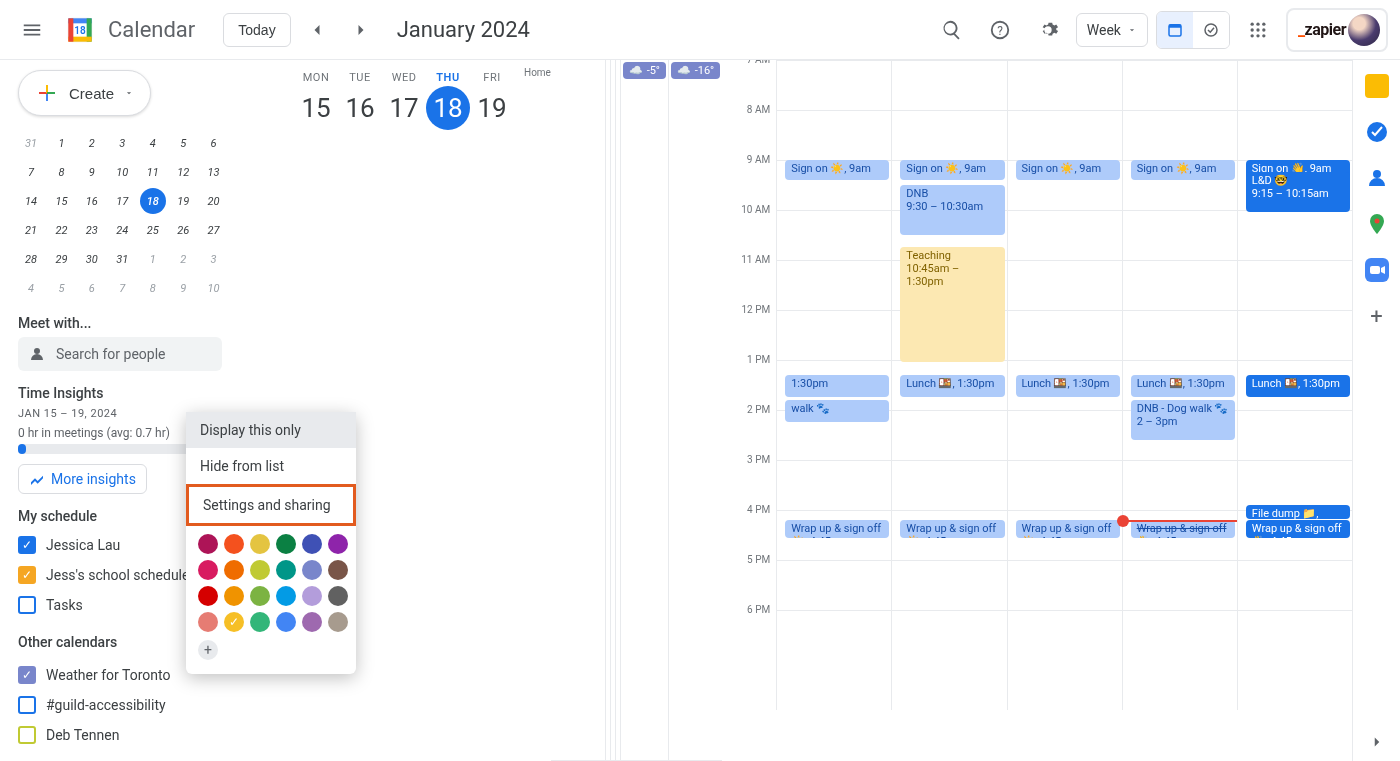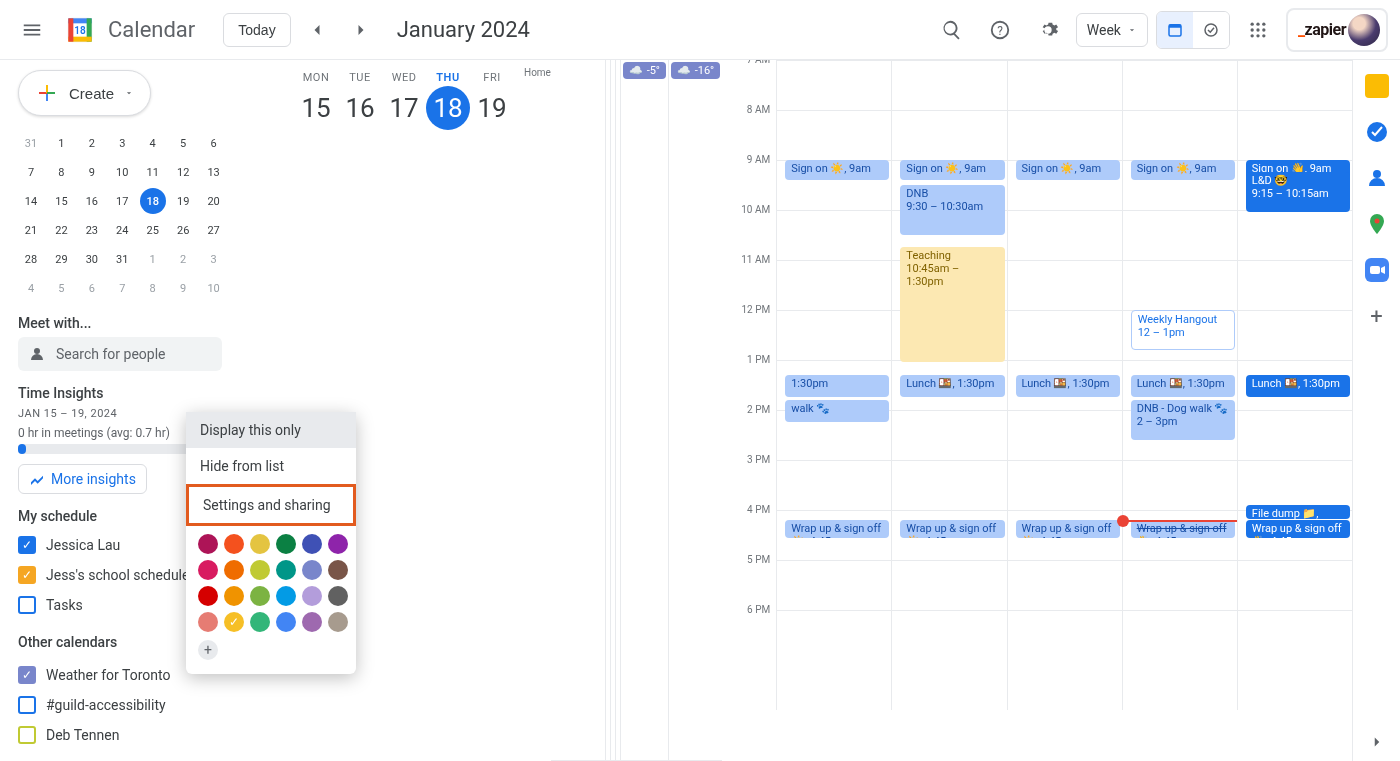--- a/index.html
+++ b/index.html
@@ -21,21 +21,21 @@
 .apps-icon { display: flex; align-items: center; justify-content: center; cursor: pointer; width: 40px; height: 40px; }
 .account-pill { display: flex; align-items: center; gap: 2px; border: 2px solid #e8eaed; border-radius: 8px; padding: 4px 6px 4px 10px; cursor: pointer; }
 .zapier-logo { font-weight: 700; font-size: 16px; color: #201515; letter-spacing: -0.5px; }
 .zapier-logo .underscore { color: #ff4f00; }
 .avatar { width: 32px; height: 32px; border-radius: 50%; background: radial-gradient(circle at 35% 30%, #f4d7c5 20%, #4a3c6e 55%, #2d2642 100%); }
 .body { flex: 1; display: flex; overflow: hidden; }
 .sidebar { width: 240px; padding: 10px 18px; position: relative; overflow: visible; }
 .create-btn { display: inline-flex; align-items: center; gap: 10px; background: #fff; border: 1px solid #dadce0; box-shadow: 0 1px 3px rgba(0,0,0,0.15); border-radius: 28px; padding: 10px 16px; cursor: pointer; font-size: 15px; color: #3c4043; margin-bottom: 14px; }
 .mini-cal { width: 210px; }
 .mini-grid { display: grid; grid-template-columns: repeat(7, 1fr); gap: 3px; font-size: 11px; color: #3c4043; }
-.mini-cell { width: 26px; height: 26px; display: flex; align-items: center; justify-content: center; border-radius: 50%; cursor: pointer; }
+.mini-cell { width: 26px; height: 26px; display: flex; align-items: center; justify-content: center; border-radius: 50%; cursor: pointer; font-style: italic; }
 .mini-cell.dim { color: #9aa0a6; }
 .mini-cell.today { background: #1a73e8; color: #fff; font-weight: 500; }
 .sb-section { margin-top: 14px; }
 .sb-label { font-size: 14px; color: #3c4043; font-weight: 500; margin-bottom: 6px; }
 .search-people { display: flex; align-items: center; gap: 10px; background: #f1f3f4; border-radius: 6px; padding: 8px 10px; color: #5f6368; cursor: text; }
 .insights-sub { font-size: 11px; color: #5f6368; text-transform: uppercase; letter-spacing: 0.5px; margin: 6px 0; }
 .insights-line { font-size: 12px; color: #5f6368; margin-bottom: 4px; }
 .progress { height: 10px; background: #e8eaed; border-radius: 5px; position: relative; }
 .progress .bar { position: absolute; left: 0; top: 0; bottom: 0; width: 4%; background: #1a73e8; border-radius: 5px; }
 .more-insights { margin-top: 10px; border: 1px solid #dadce0; border-radius: 6px; padding: 6px 10px; display: inline-flex; align-items: center; gap: 6px; color: #1a73e8; cursor: pointer; font-size: 14px; }
@@ -492,24 +492,20 @@
                   <div class="hour-line" style="top: 250px;"></div>
                   <div class="hour-line" style="top: 300px;"></div>
                   <div class="hour-line" style="top: 350px;"></div>
                   <div class="hour-line" style="top: 400px;"></div>
                   <div class="hour-line" style="top: 450px;"></div>
                   <div class="hour-line" style="top: 500px;"></div>
                   <div class="hour-line" style="top: 550px;"></div>
                   <div class="event ev-blue" style="top: 100px; height: 20px;">
                     <div class="title">Sign on ☀️, 9am</div>
                   </div>
-                  <div class="event ev-outline" style="top: 250px; height: 40px;">
-                    <div class="title">Weekly Hangout</div>
-                    <div>12 – 1pm</div>
-                  </div>
                   <div class="event ev-blue" style="top: 315px; height: 22px;">
                     <div class="title">Lunch 🍱, 1:30pm</div>
                   </div>
                   <div class="event ev-blue" style="top: 340px; height: 40px;">
                     <div class="title">DNB - Dog walk 🐾</div>
                     <div>2 – 3pm</div>
                   </div>
                   <div class="event ev-blue ev-strike" style="top: 460px; height: 18px;">
                     <div class="title">Wrap up &amp; sign off 👋, 4:45pm</div>
                   </div>

